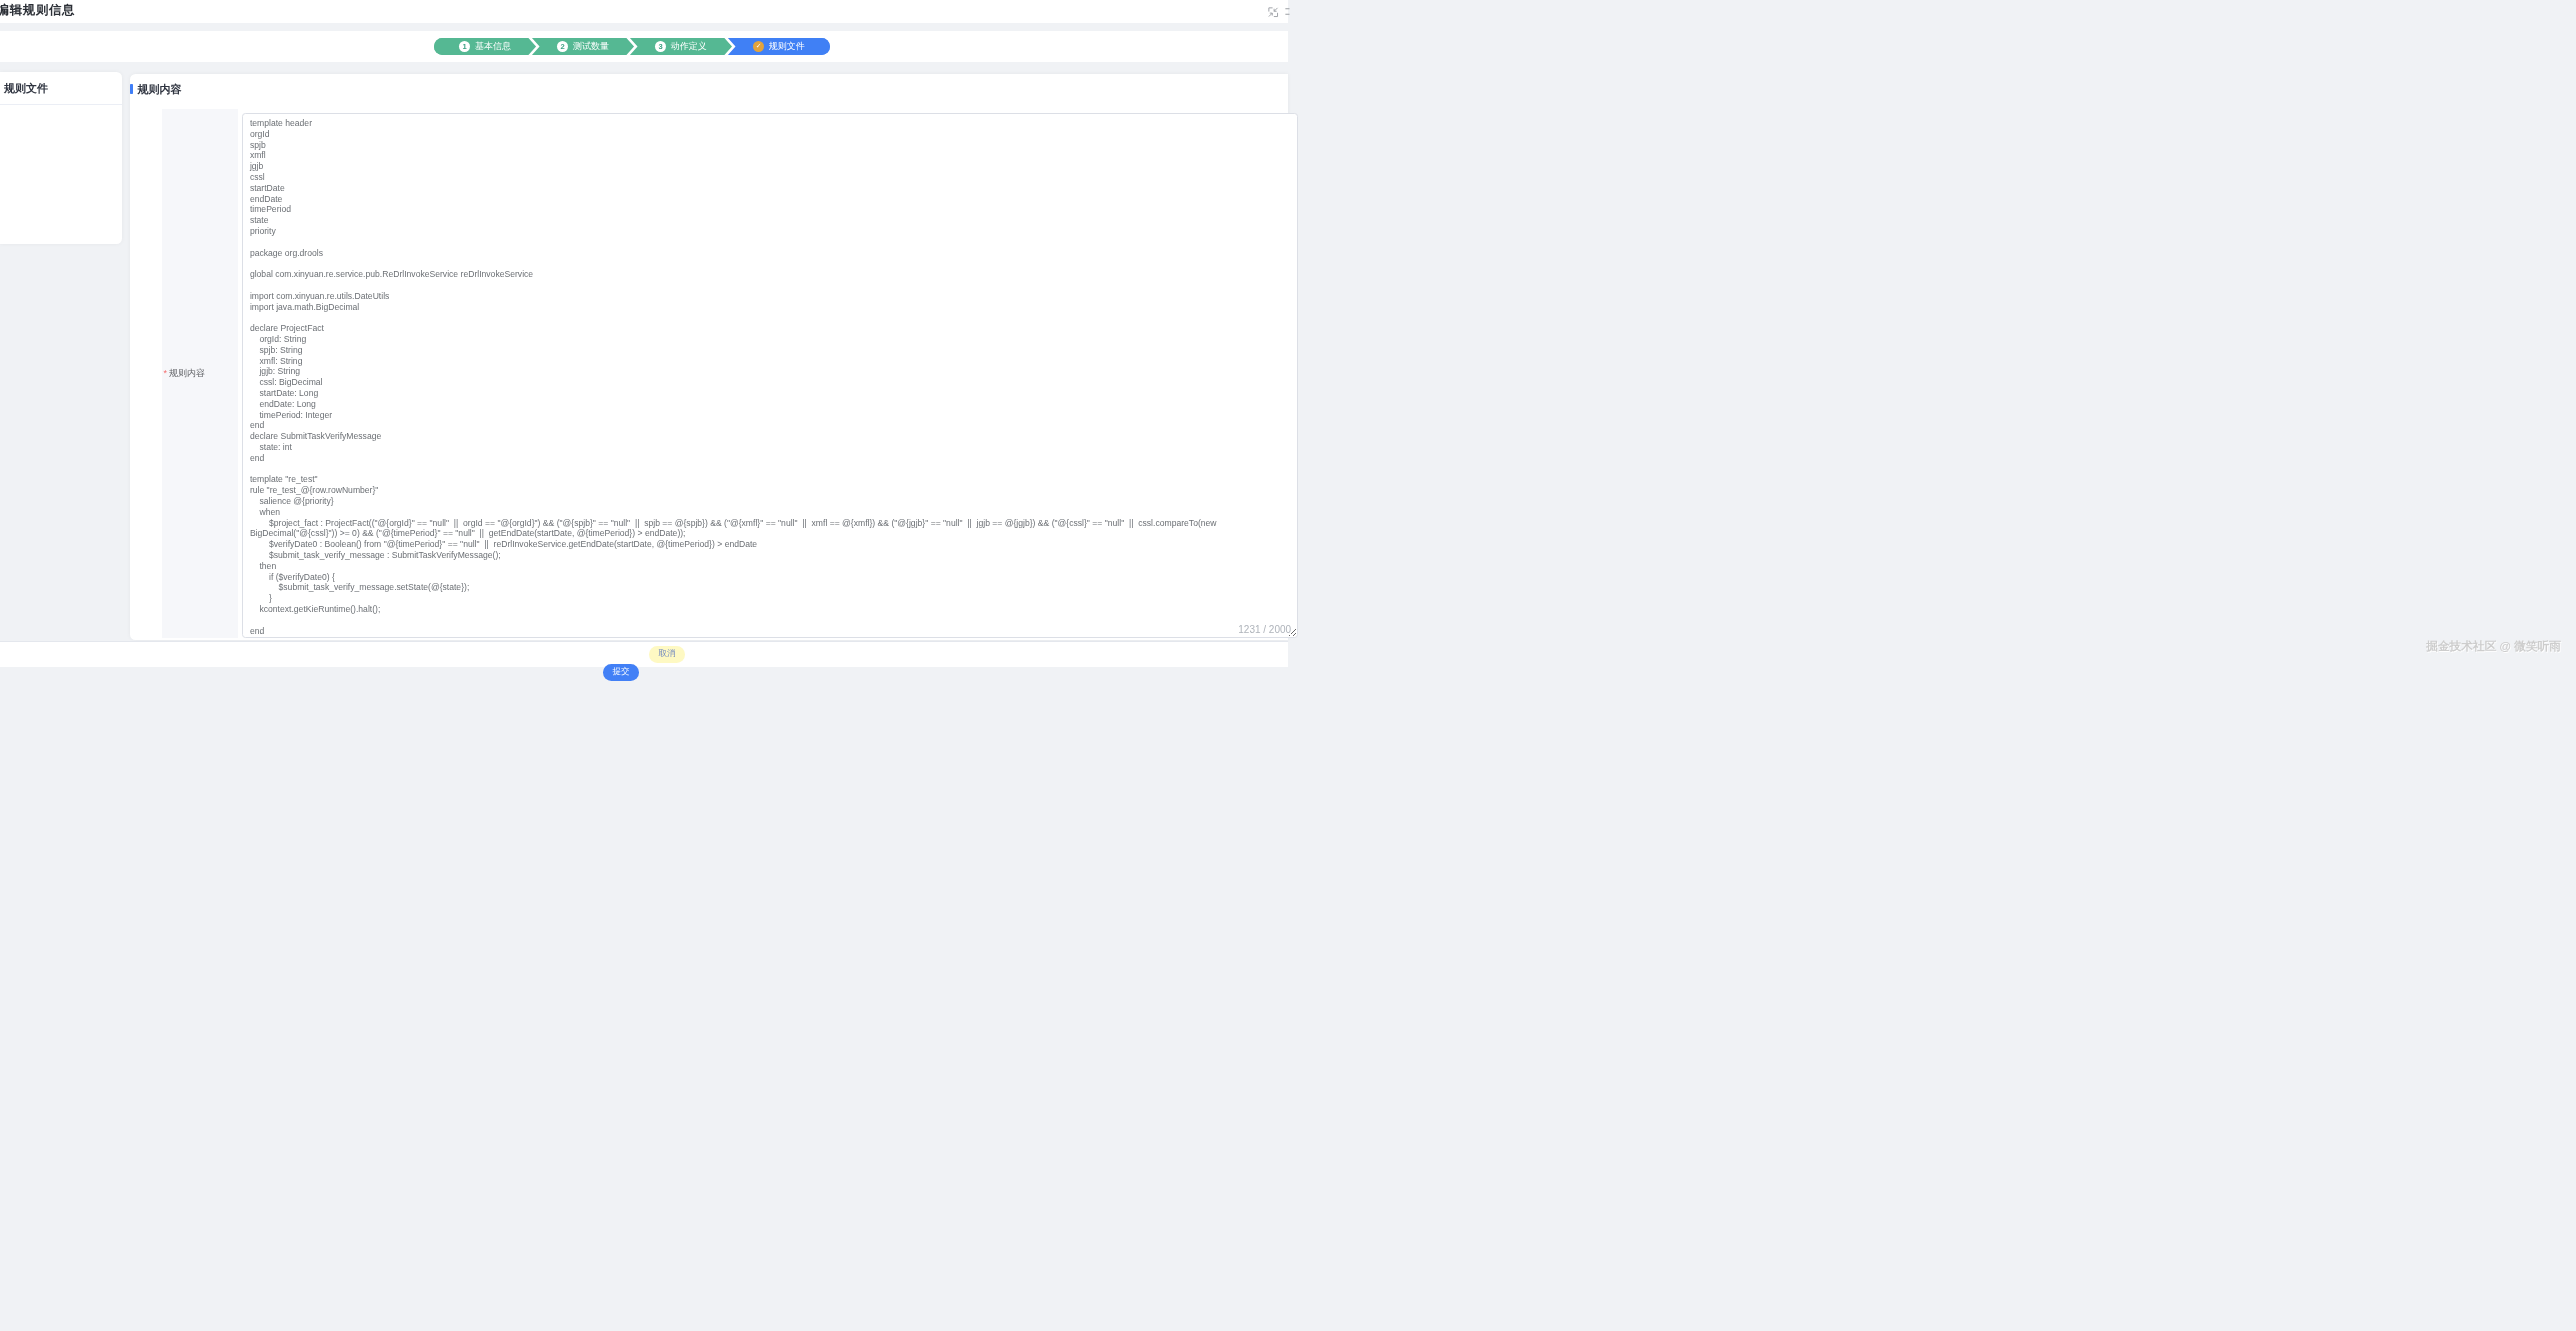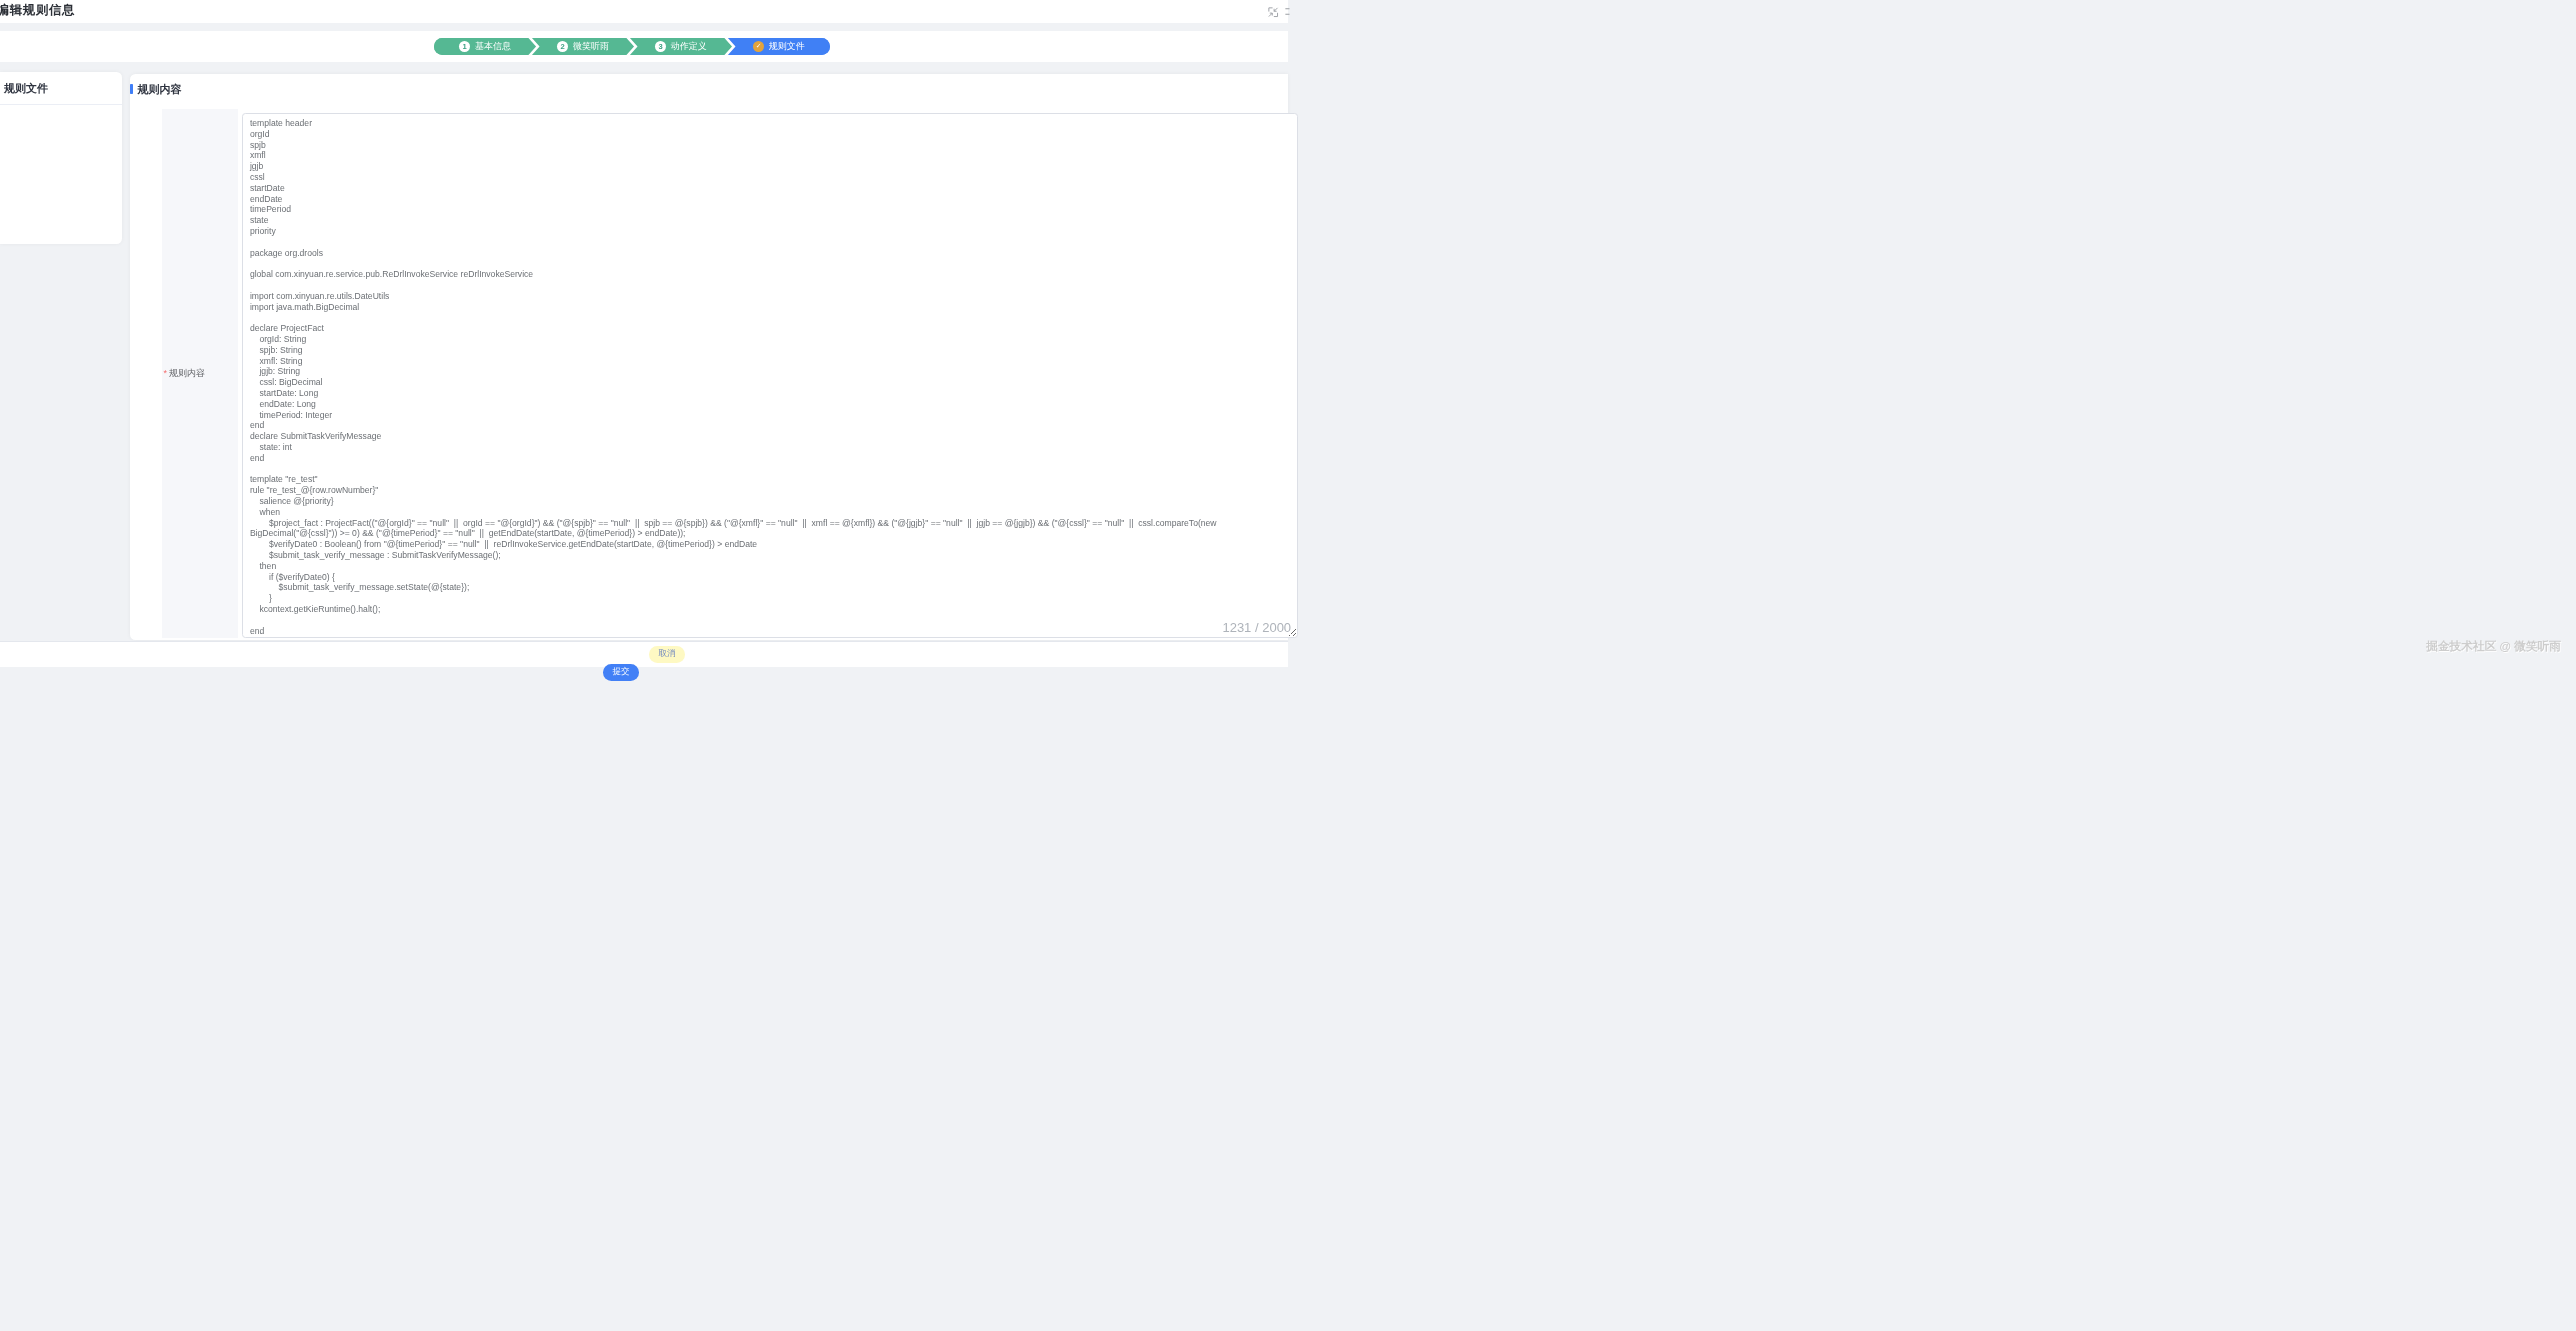--- a/index.html
+++ b/index.html
@@ -54,21 +54,21 @@
     background:#f6f7fa; display:flex; align-items:center;margin-left:23px; }
   .form-label { font-size:9px; color:#606266; padding-left:1.4px; }
   .req-star { color:#f56c6c; margin-right:2.1px; }
 
   .textarea-wrap { position:absolute; left:112px; top:39px; width:1056px; height:525px; }
   .code-textarea { width:1056px; height:525px; resize:both;
     border:0.7px solid #dcdfe6; border-radius:3.4px; padding:4.1px 6.9px 12.4px 6.9px;
     font-family:"Liberation Sans","DejaVu Sans",sans-serif;
     font-size:8.6px; line-height:10.8px; color:#6b6f74; background:#fff;
     outline:none; overflow:hidden; white-space:pre-wrap; word-break:break-word; }
-  .char-counter { position:absolute; right:6.9px; bottom:3.4px; font-size:13px;
+  .char-counter { position:absolute; right:6.9px; bottom:3.4px; font-size:10px;
     color:#aeb3ba; background:#fff; padding-left:2.8px; }
 
   
   .footer-bar { position:absolute; left:0; top:641px; width:1288px; height:25.5px;
     background:#fff; border-top:0.7px solid #e4e7ed;
     display:flex; align-items:center; justify-content:center; gap:9.6px; }
   .btn { height:16.5px; min-width:32px; padding:0 9.6px; border:none; border-radius:8.3px;
     font-size:8.6px; cursor:pointer; font-family:inherit; }
   .btn-primary { background:#4280f6; color:#fff;margin-top:36px; }
   .btn-plain { background:#fef9c3; color:#6f87c0; }
@@ -100,21 +100,21 @@
 <div class="stepper-band">
   <div class="stepper-round"></div>
   <div class="stepper-round right"></div>
   <div class="stepper">
     <div class="step first">
       <span class="step-circle">1</span>
       <span class="step-label">基本信息</span>
     </div>
     <div class="step">
       <span class="step-circle">2</span>
-      <span class="step-label">微笑听雨</span>
+      <span class="step-label">测试数量</span>
     </div>
     <div class="step">
       <span class="step-circle">3</span>
       <span class="step-label">动作定义</span>
     </div>
     <div class="step last">
       <span class="step-circle check">✓</span>
       <span class="step-label">规则文件</span>
     </div>
   </div>

